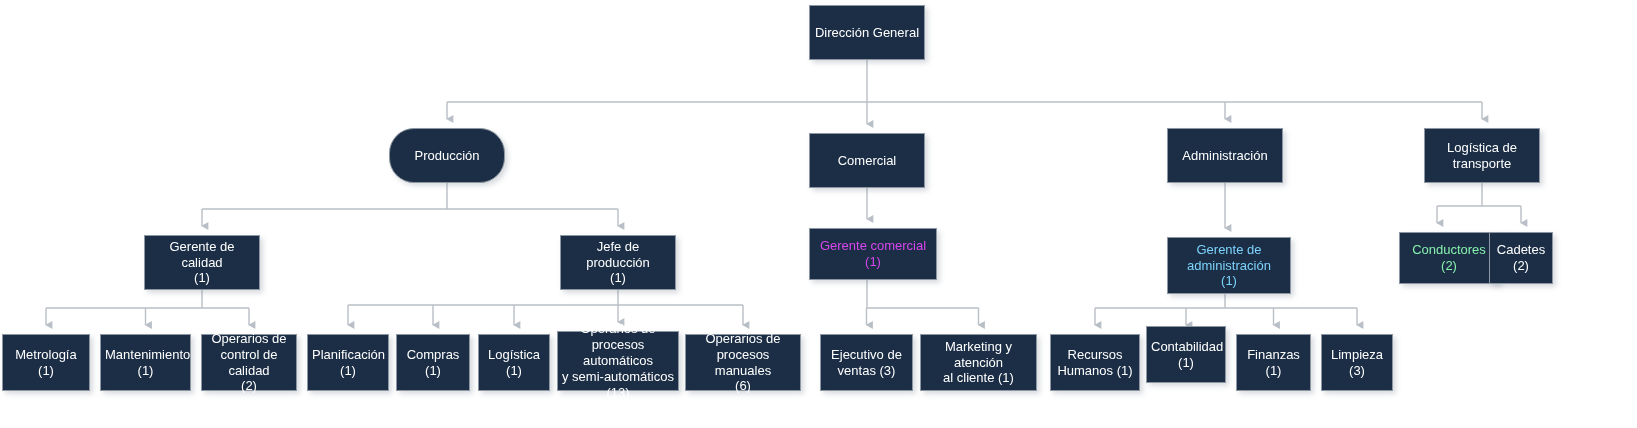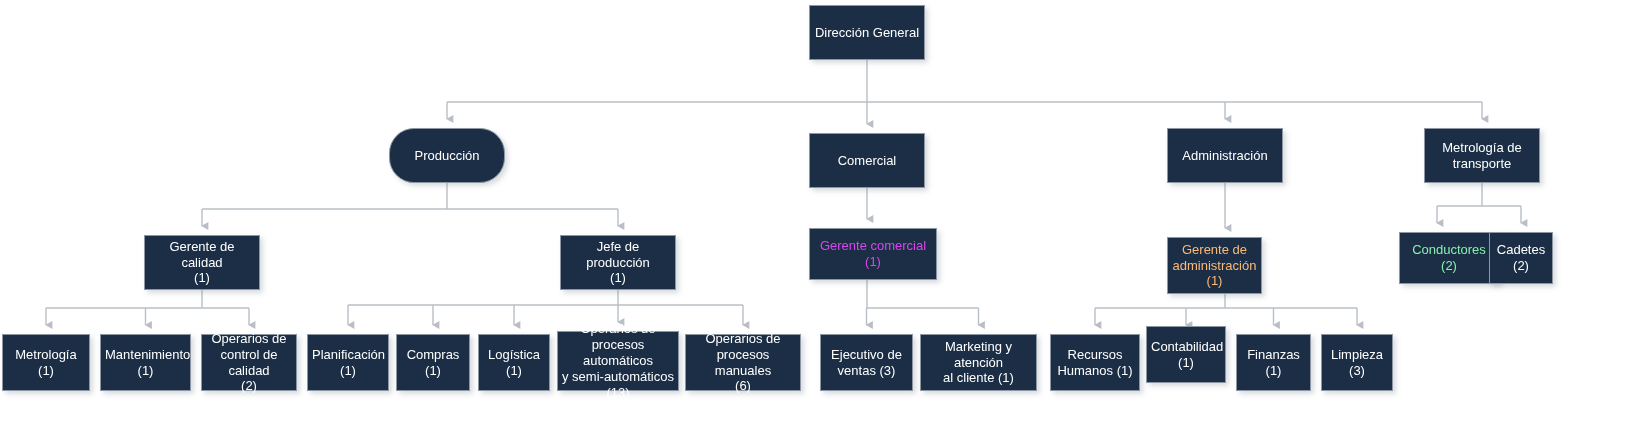--- a/index.html
+++ b/index.html
@@ -106,36 +106,36 @@
       <div class="node" style="left: 389px; top: 128px; width: 116px; height: 55px; background: rgb(27, 46, 69); border-color: rgb(140, 151, 163); color: rgb(255, 255, 255); border-radius: 25px;">
         <span class="label">Producción</span>
       </div>
       <div class="node" style="left: 809px; top: 133px; width: 116px; height: 55px; background: rgb(27, 46, 69); border-color: rgb(140, 151, 163); color: rgb(255, 255, 255);">
         <span class="label">Comercial</span>
       </div>
       <div class="node" style="left: 1167px; top: 128px; width: 116px; height: 55px; background: rgb(27, 46, 69); border-color: rgb(140, 151, 163); color: rgb(255, 255, 255);">
         <span class="label">Administración</span>
       </div>
       <div class="node" style="left: 1424px; top: 128px; width: 116px; height: 55px; background: rgb(27, 46, 69); border-color: rgb(140, 151, 163); color: rgb(255, 255, 255);">
-        <span class="label">Metrología de
+        <span class="label">Logística de
 transporte</span>
       </div>
       <div class="node" style="left: 144px; top: 235px; width: 116px; height: 55px; background: rgb(27, 46, 69); border-color: rgb(140, 151, 163); color: rgb(255, 255, 255);">
         <span class="label">Gerente de calidad
 (1)</span>
       </div>
       <div class="node" style="left: 560px; top: 235px; width: 116px; height: 55px; background: rgb(27, 46, 69); border-color: rgb(140, 151, 163); color: rgb(255, 255, 255);">
         <span class="label">Jefe de producción
 (1)</span>
       </div>
       <div class="node" style="left: 809px; top: 228px; width: 128px; height: 52px; background: rgb(27, 46, 69); border-color: rgb(140, 151, 163); color: #d946ef;">
         <span class="label">Gerente comercial
 (1)</span>
       </div>
-      <div class="node" style="left: 1167px; top: 237px; width: 95px; height: 57px; background: rgb(27, 46, 69); border-color: rgb(140, 151, 163); color: #fdba74;">
+      <div class="node" style="left: 1167px; top: 237px; width: 124px; height: 57px; background: rgb(27, 46, 69); border-color: rgb(140, 151, 163); color: #7dd3fc;">
         <span class="label">Gerente de
 administración
 (1)</span>
       </div>
       <div class="node" style="left: 1399px; top: 232px; width: 100px; height: 52px; background: rgb(27, 46, 69); border-color: rgb(140, 151, 163); color: #86efac;">
         <span class="label">Conductores
 (2)</span>
       </div>
       <div class="node" style="left: 1489px; top: 232px; width: 64px; height: 52px; background: rgb(27, 46, 69); border-color: rgb(140, 151, 163); color: rgb(255, 255, 255);">
         <span class="label">Cadetes

